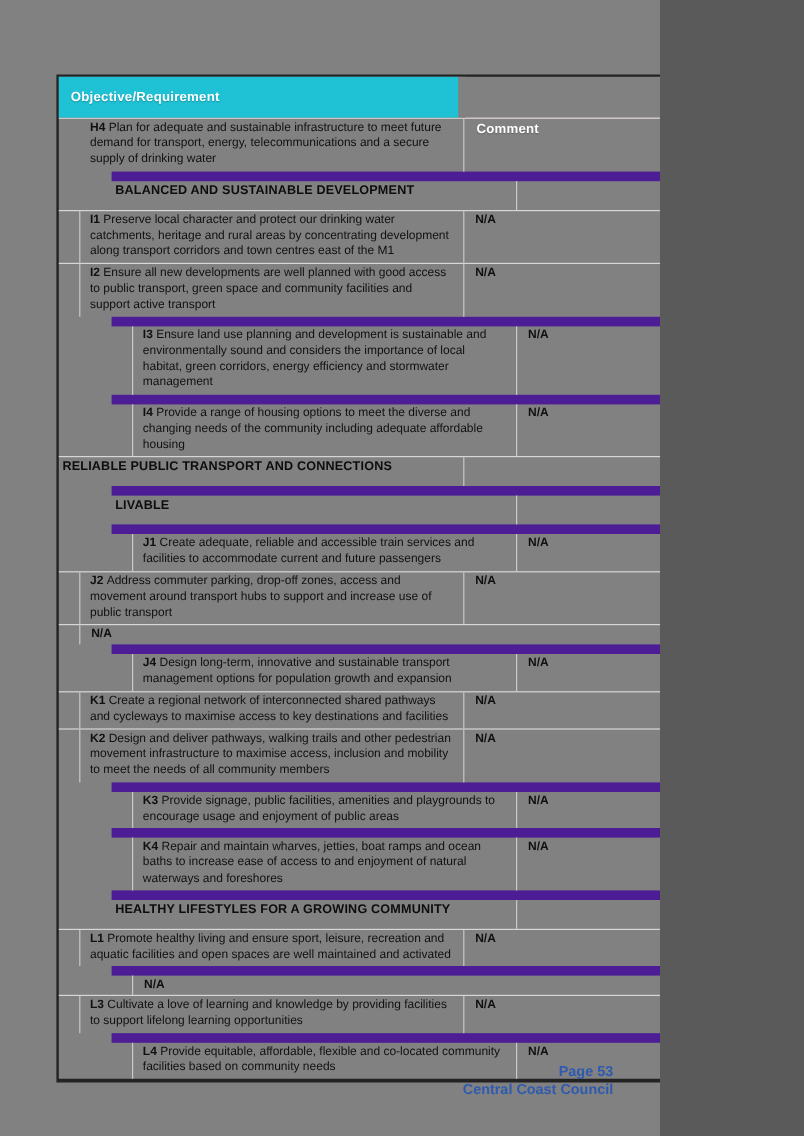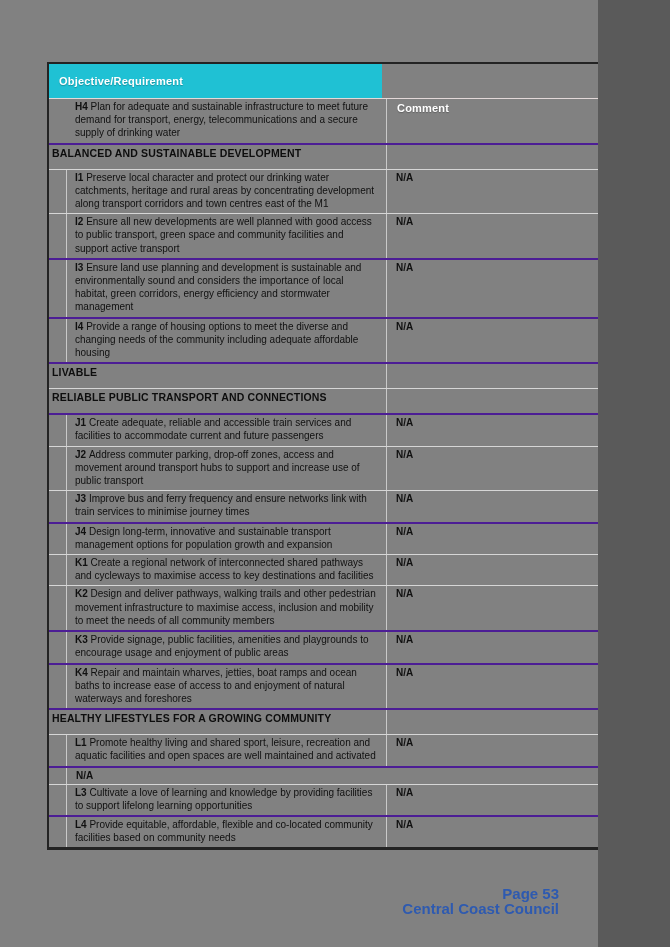--- a/index.html
+++ b/index.html
@@ -1,18 +1,18 @@
 <!DOCTYPE html>
 <html><head>
 <meta charset="utf-8">
 <style>
   * { margin:0; padding:0; box-sizing:border-box; }
   html,body { background:#5a5a5a; }
   .page {
-    width:598px; height:947px; position:relative;
+    width:550px; height:947px; position:relative;
     background:#818181;
     font-family:"Liberation Sans", sans-serif;
     overflow:hidden;
   }
   .doc-table {
     position:absolute; left:47px; top:62px; width:557px;
     border:2px solid #232323;
     border-bottom-width:3px;
   }
   .thead {
@@ -26,21 +26,21 @@
     text-shadow:0 1px 1px rgba(0,0,0,.25);
   }
   .th-obj { width:333px; padding-left:10px; }
   .th-gap { width:6px; background:#818181; }
   .th-comment { flex:1; padding-left:9px;margin-top:44px; }
   .red-line {
     position:absolute; right:-2px; top:-2px; bottom:-1px; width:3px;
     background:#e8141c;
   }
   .row { display:flex; align-items:stretch; }
-  .rule-dark  { border-top:2px solid #4c1d95; }
+  .rule-dark  { border-top:8px solid #4c1d95;margin-left:44px; }
   .rule-light { border-top:1px solid #d6d6d6; }
   .rule-none  { border-top:0;align-items:center; }
   .row .c0 {
     width:18px; flex:0 0 18px;
     border-right:1px solid #c9c9c9;
   }
   .row .c1 {
     width:320px; flex:0 0 320px;
     border-right:1px solid #c9c9c9;
     padding:1px 9px 3px 8px;
@@ -56,21 +56,21 @@
     width:338px; flex:0 0 338px;
     border-right:1px solid #c9c9c9;
     padding:2px 6px 10px 3px;
     font-size:10.5px; font-weight:bold; color:#0d0d0d;
     letter-spacing:.15px;
   }
   .row.section .c2 { padding-top:2px; }
   .footer {
     position:absolute; top:886px; right:39px;
     text-align:right; color:#2e5ab0;
-    font-size:15px; font-weight:bold; line-height:15px;
+    font-size:12px; font-weight:bold; line-height:15px;
   }
 </style>
 </head>
 <body>
 
 <div class="page">
 
   <div class="doc-table">
     <div class="thead">
       <div class="th th-obj">
@@ -105,41 +105,40 @@
         <div class="row item rule-dark">
     <div class="c0"></div>
     <div class="c1"><b class="rid">I3 </b><span class="rtext">Ensure land use planning and development is sustainable and environmentally sound and considers the importance of local habitat, green corridors, energy efficiency and stormwater management</span></div>
     <div class="c2">N/A</div>
   </div>
         <div class="row item rule-dark">
     <div class="c0"></div>
     <div class="c1"><b class="rid">I4 </b><span class="rtext">Provide a range of housing options to meet the diverse and changing needs of the community including adequate affordable housing</span></div>
     <div class="c2">N/A</div>
   </div>
+        <div class="row section rule-light">
+    <div class="c01">RELIABLE PUBLIC TRANSPORT AND CONNECTIONS</div>
+    <div class="c2"></div>
+  </div>
         <div class="row section rule-dark">
     <div class="c01">LIVABLE</div>
-    <div class="c2"></div>
-  </div>
-        <div class="row section rule-light">
-    <div class="c01">RELIABLE PUBLIC TRANSPORT AND CONNECTIONS</div>
     <div class="c2"></div>
   </div>
         <div class="row item rule-dark">
     <div class="c0"></div>
     <div class="c1"><b class="rid">J1 </b><span class="rtext">Create adequate, reliable and accessible train services and facilities to accommodate current and future passengers</span></div>
     <div class="c2">N/A</div>
   </div>
         <div class="row item rule-light">
     <div class="c0"></div>
     <div class="c1"><b class="rid">J2 </b><span class="rtext">Address commuter parking, drop-off zones, access and movement around transport hubs to support and increase use of public transport</span></div>
     <div class="c2">N/A</div>
   </div>
         <div class="row item rule-light">
     <div class="c0"></div>
-    <div class="c1"><b class="rid">J3 </b><span class="rtext">Improve bus and ferry frequency and ensure networks link with train services to minimise journey times</span></div>
     <div class="c2">N/A</div>
   </div>
         <div class="row item rule-dark">
     <div class="c0"></div>
     <div class="c1"><b class="rid">J4 </b><span class="rtext">Design long-term, innovative and sustainable transport management options for population growth and expansion</span></div>
     <div class="c2">N/A</div>
   </div>
         <div class="row item rule-light">
     <div class="c0"></div>
     <div class="c1"><b class="rid">K1 </b><span class="rtext">Create a regional network of interconnected shared pathways and cycleways to maximise access to key destinations and facilities</span></div>
@@ -159,21 +158,21 @@
     <div class="c0"></div>
     <div class="c1"><b class="rid">K4 </b><span class="rtext">Repair and maintain wharves, jetties, boat ramps and ocean baths to increase ease of access to and enjoyment of natural waterways and foreshores</span></div>
     <div class="c2">N/A</div>
   </div>
         <div class="row section rule-dark">
     <div class="c01">HEALTHY LIFESTYLES FOR A GROWING COMMUNITY</div>
     <div class="c2"></div>
   </div>
         <div class="row item rule-light">
     <div class="c0"></div>
-    <div class="c1"><b class="rid">L1 </b><span class="rtext">Promote healthy living and shared sport, leisure, recreation and aquatic facilities and open spaces are well maintained and activated</span></div>
+    <div class="c1"><b class="rid">L1 </b><span class="rtext">Promote healthy living and ensure sport, leisure, recreation and aquatic facilities and open spaces are well maintained and activated</span></div>
     <div class="c2">N/A</div>
   </div>
         <div class="row item rule-dark">
     <div class="c0"></div>
     <div class="c2">N/A</div>
   </div>
         <div class="row item rule-light">
     <div class="c0"></div>
     <div class="c1"><b class="rid">L3 </b><span class="rtext">Cultivate a love of learning and knowledge by providing facilities to support lifelong learning opportunities</span></div>
     <div class="c2">N/A</div>

